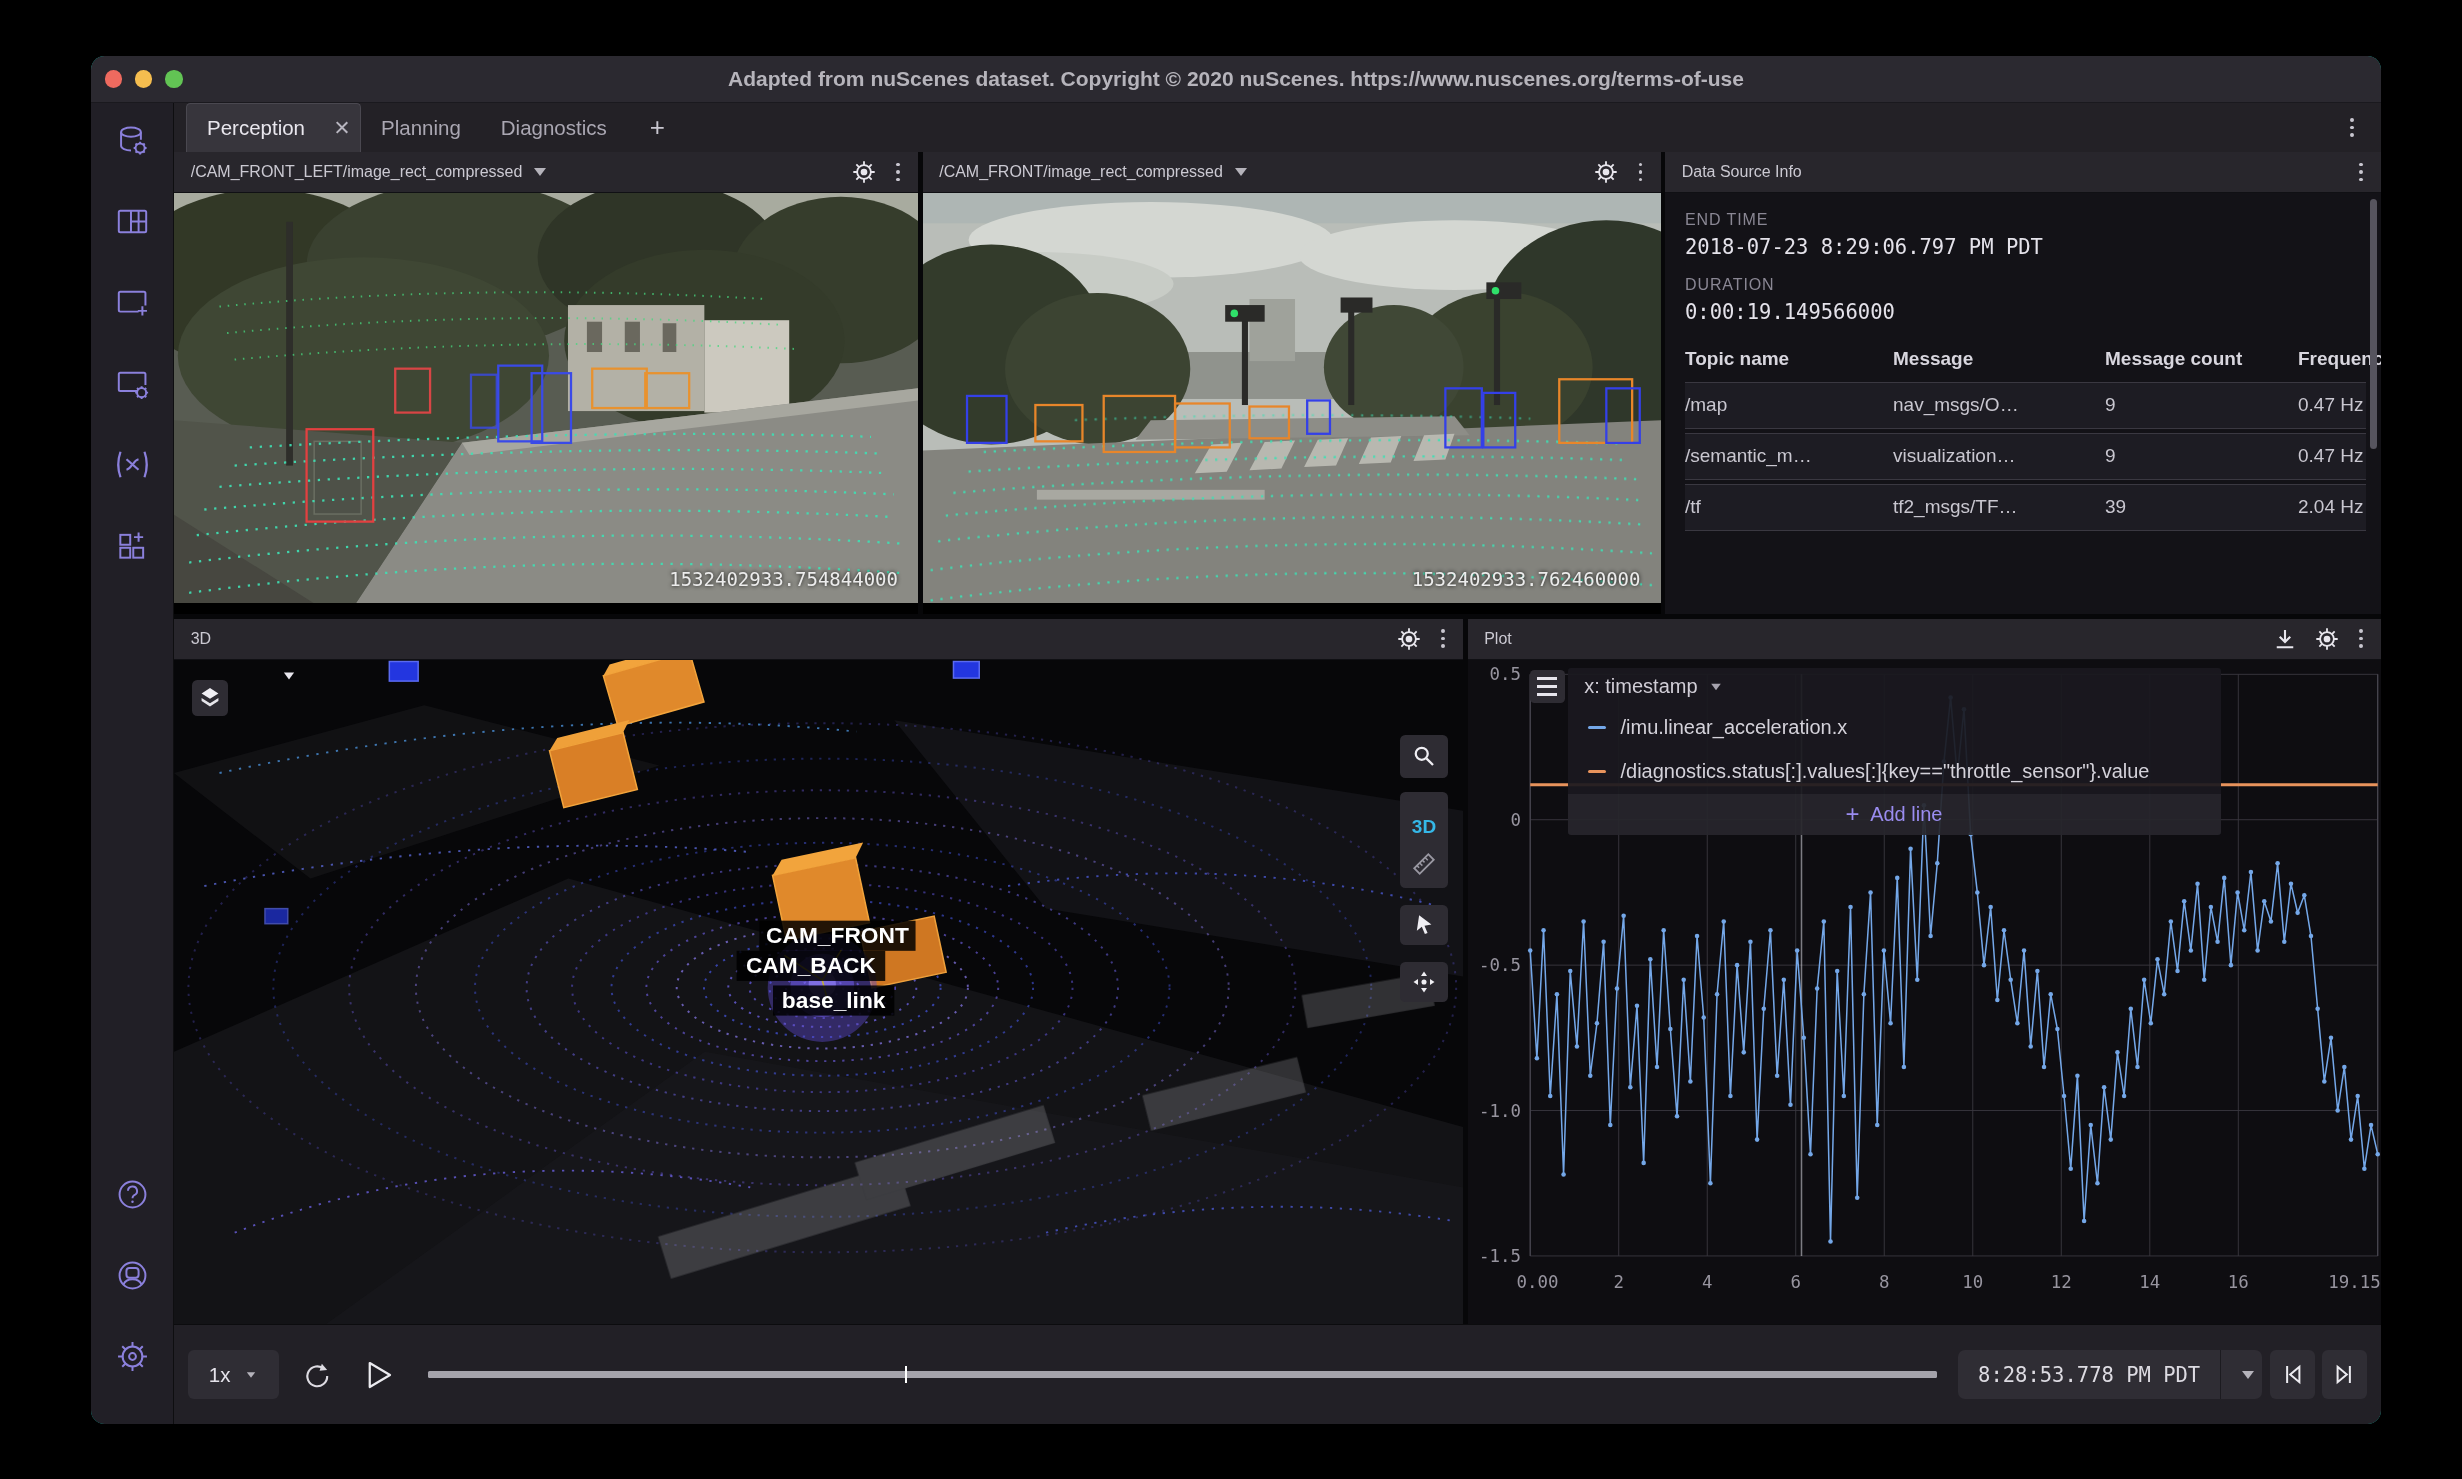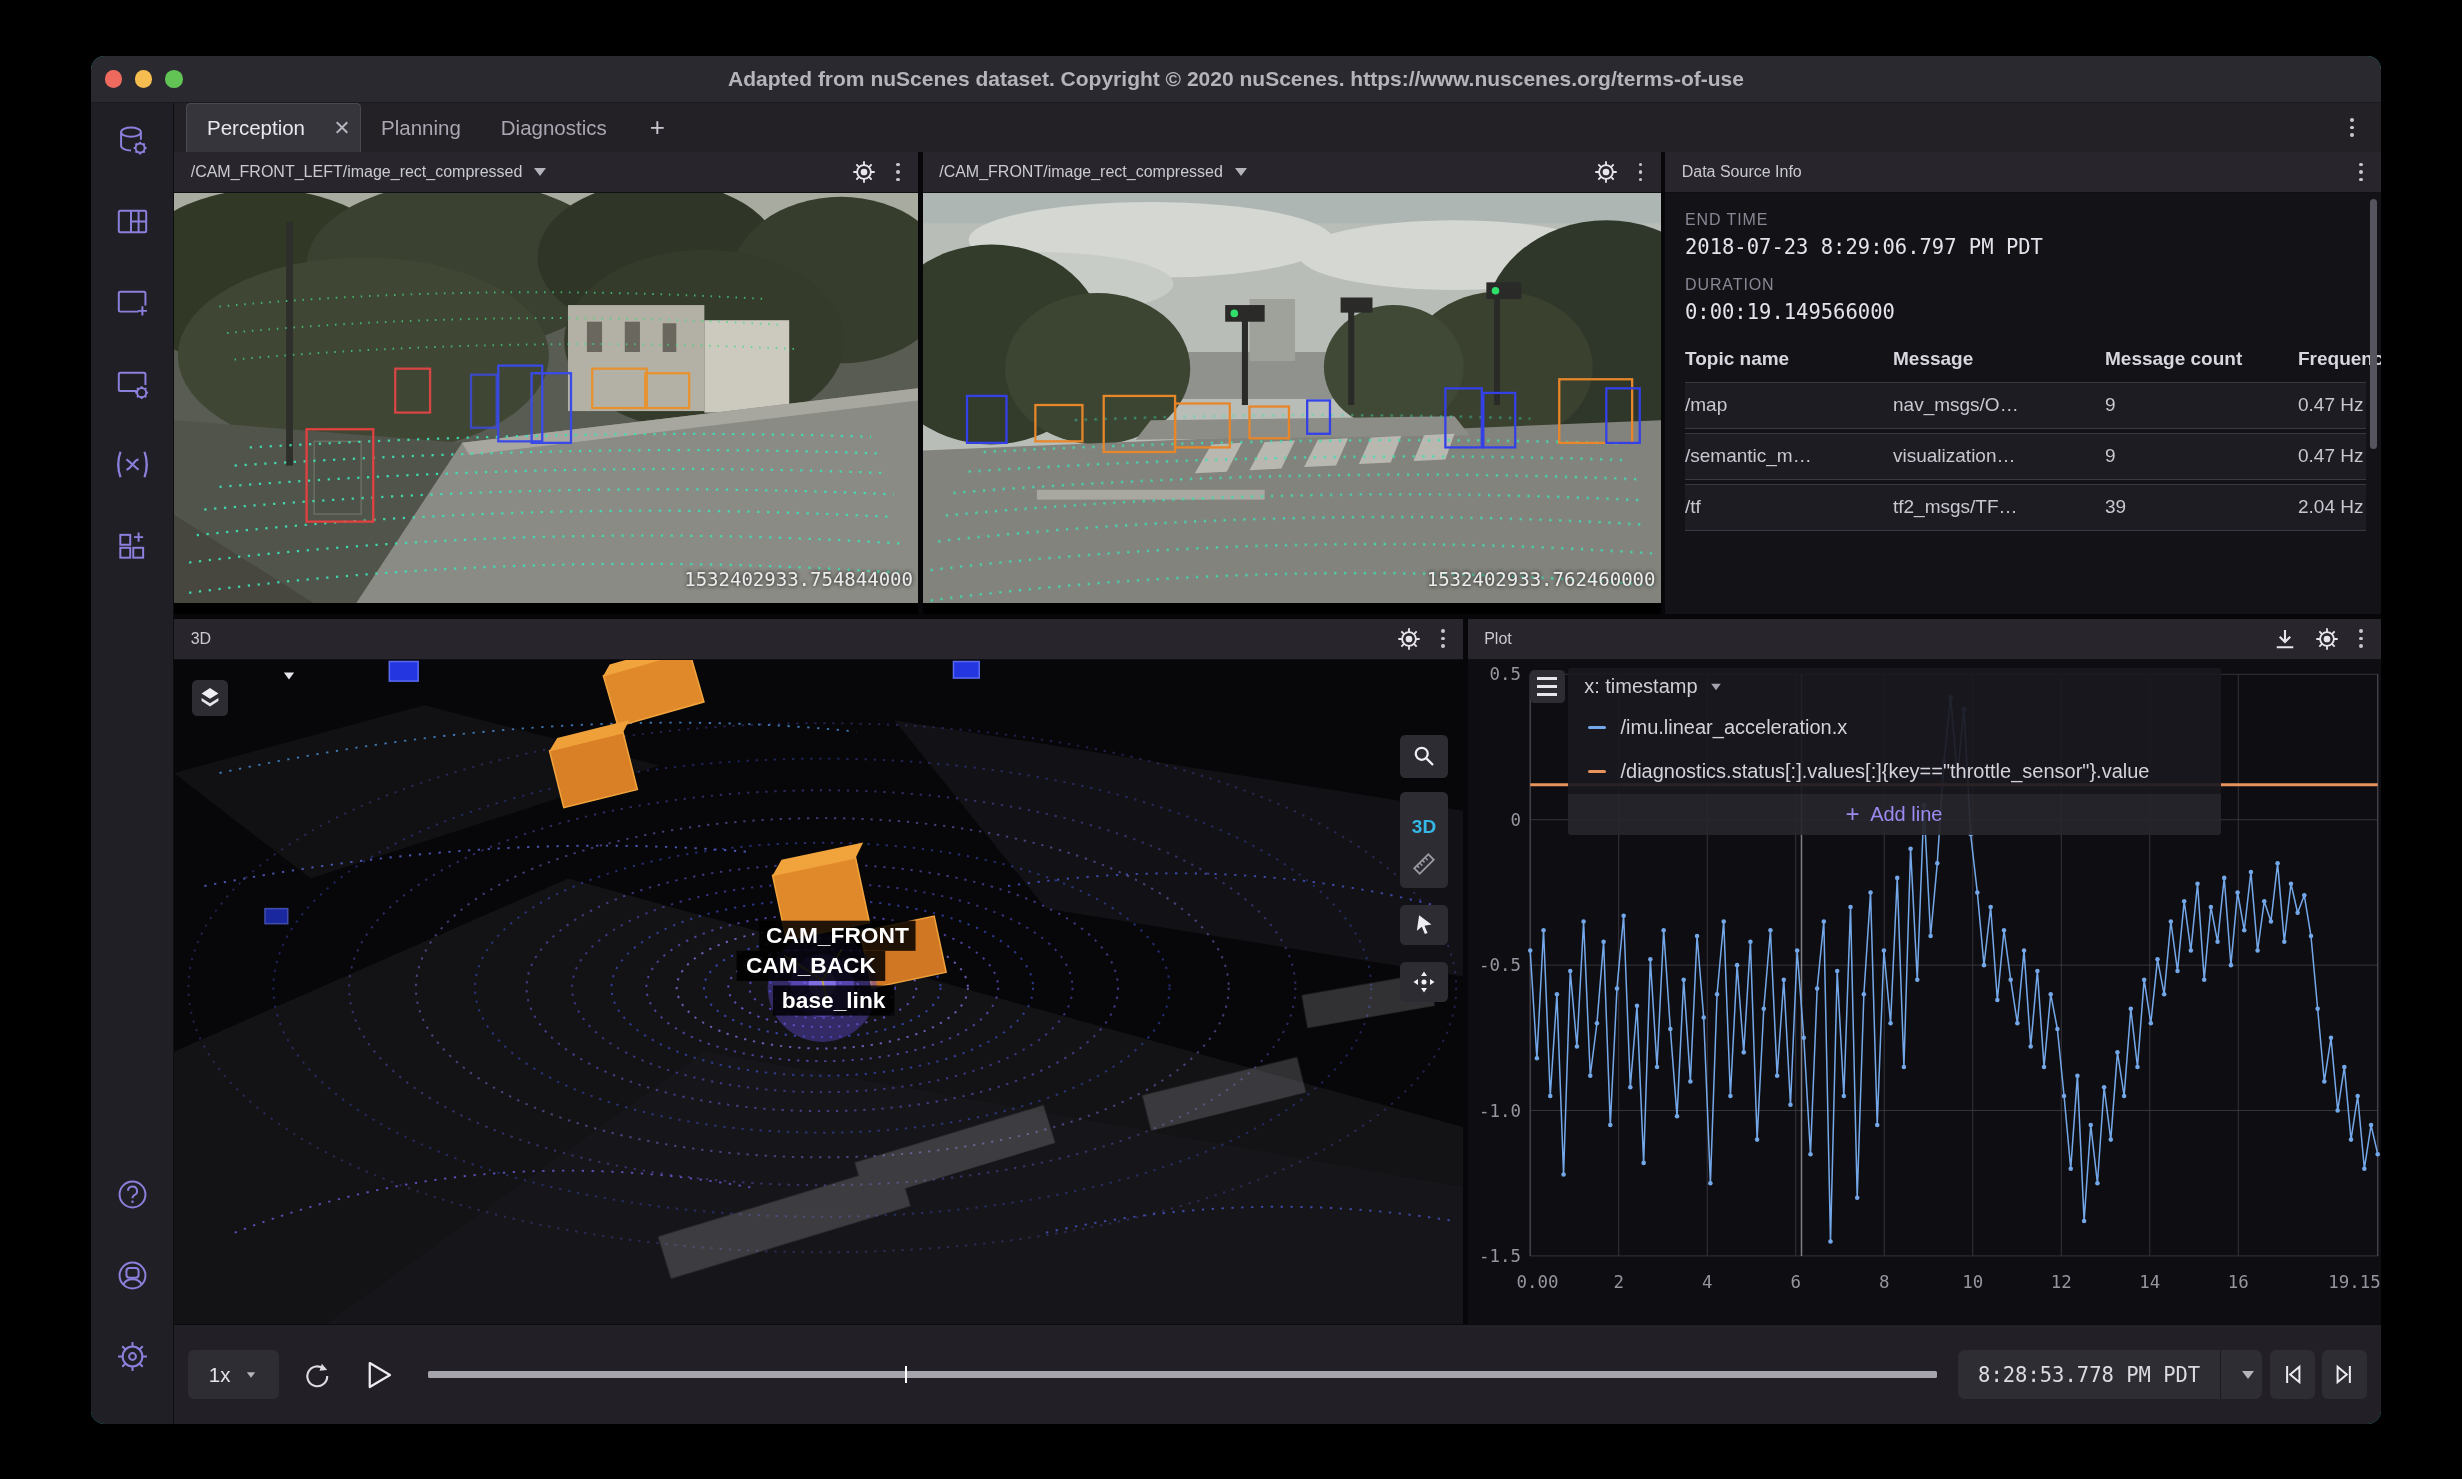--- a/index.html
+++ b/index.html
@@ -62,21 +62,21 @@
   .pbody { flex:1; position:relative; min-height:0; overflow:hidden; }
 
   #p-cam-left { width:744px; flex:0 0 744px; }
   #p-cam-front { width:738px; flex:0 0 738px; }
   #p-dsinfo { flex:1; }
   #p-3d { width:1289px; flex:0 0 1289px; }
   #p-plot { flex:1; }
 
   .cam-body { background:#000; }
   .cam-body svg.scene { position:absolute; inset:0 0 10.6px 0; width:100%; height:calc(100% - 10.6px); }
-  .cam-stamp { position:absolute; right:5px; bottom:24px; font-size:19px; color:#ececec;
+  .cam-stamp { position:absolute; right:20px; bottom:24px; font-size:19px; color:#ececec;
     text-shadow:0 0 4.5px rgba(0,0,0,.9); }
 
   
   #ds-body { padding:18px 15px 0 20px; overflow:hidden; }
   .ds-field { margin-bottom:16.7px; }
   .ds-label { font-size:16px; letter-spacing:0.9px; color:#8a8794; margin-bottom:6px; }
   .ds-value { font-size:20.5px; color:#e4e2ea; }
   #ds-table { margin-top:10.6px; }
   .ds-tr { display:grid; grid-template-columns:208px 212px 193px 1fr; align-items:center; }
   .ds-th { font-size:19px; font-weight:bold; color:#d8d6de; padding:7.6px 0 12px 0; }

